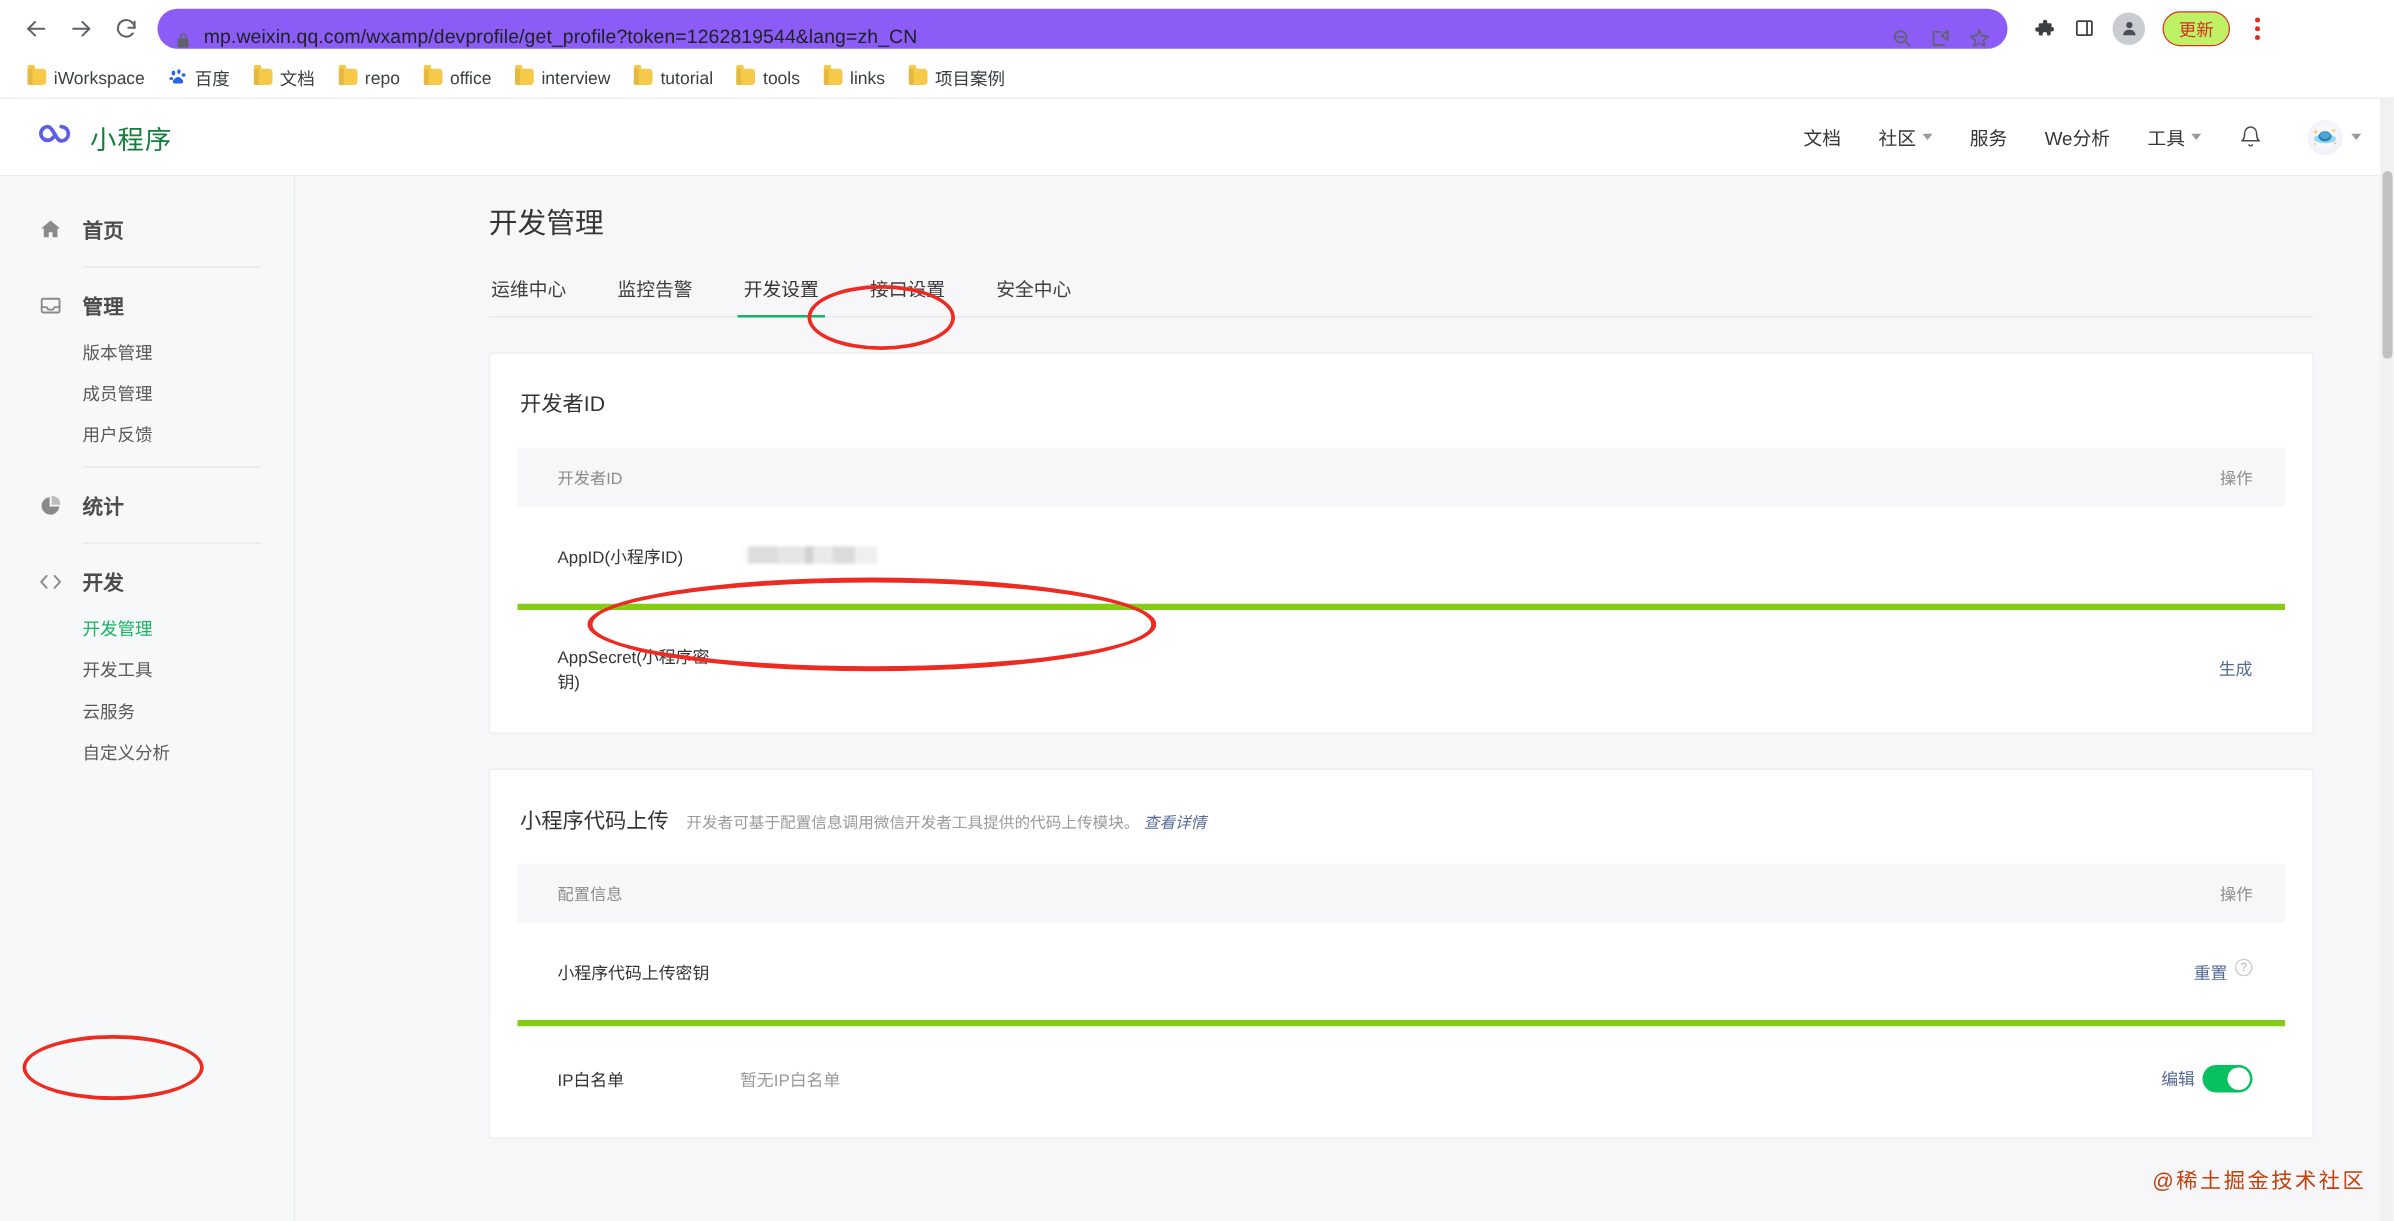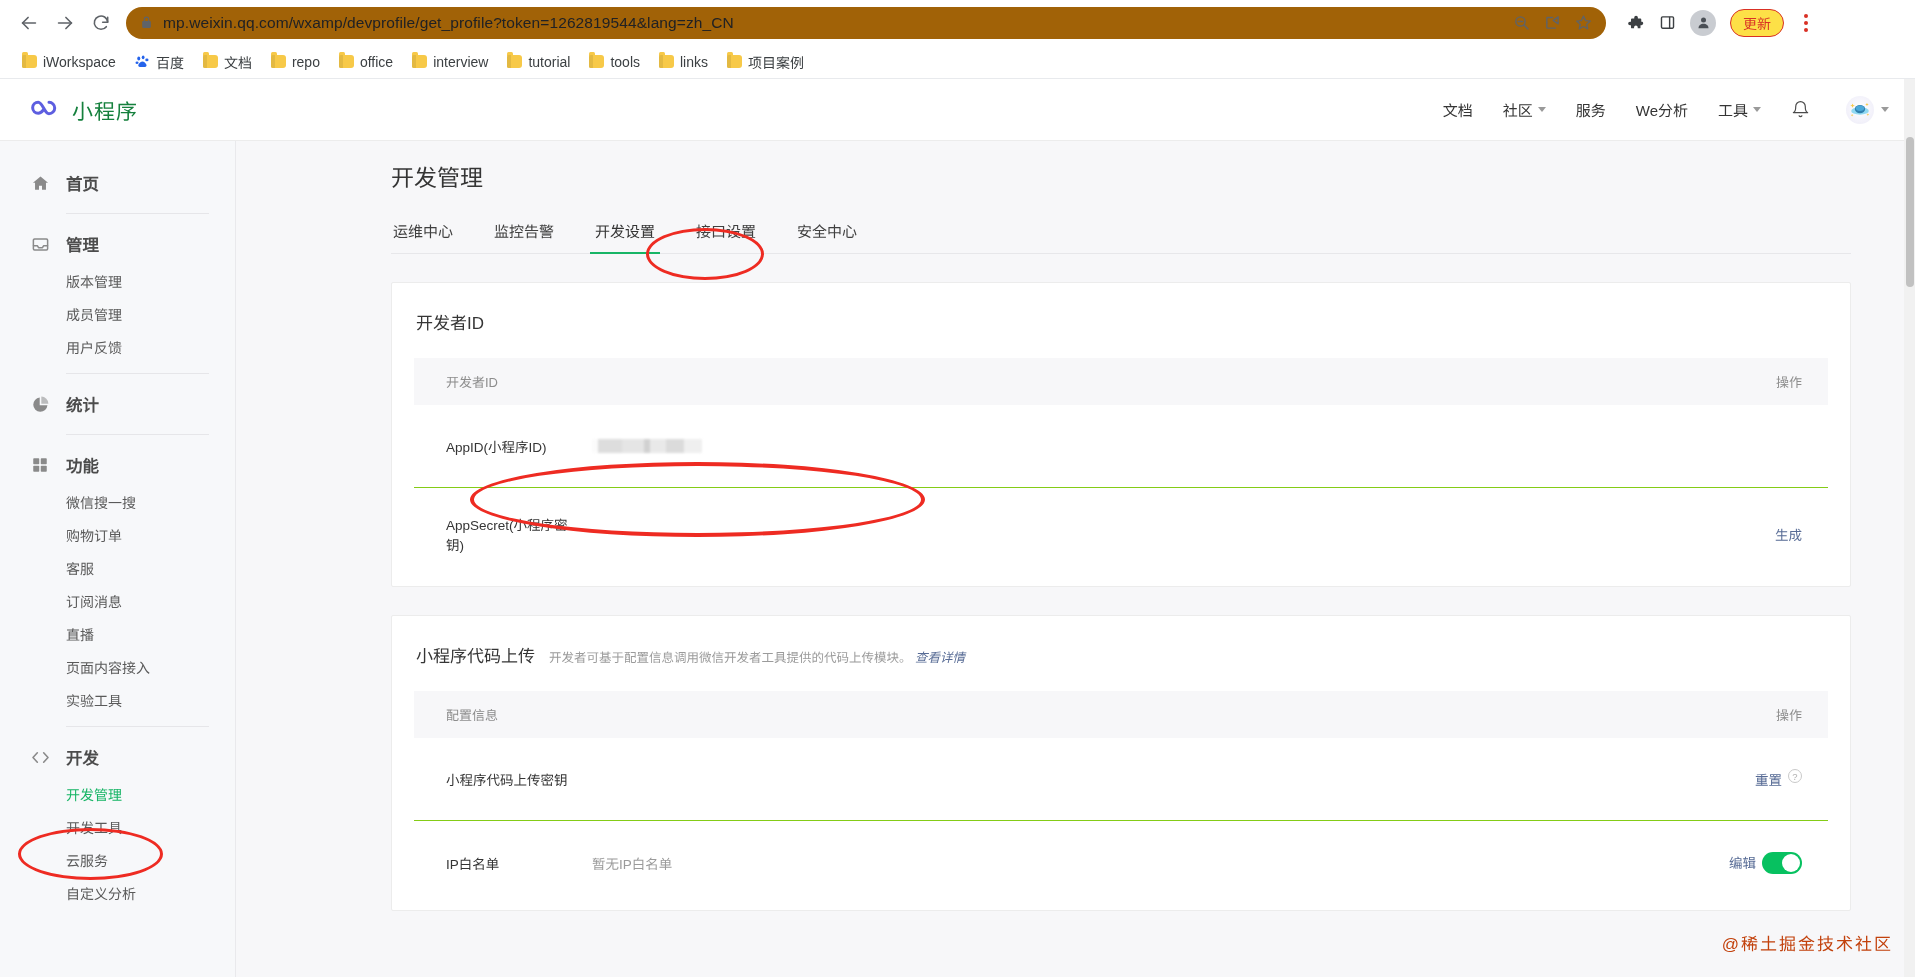--- a/index.html
+++ b/index.html
@@ -17,40 +17,40 @@
     display: flex; align-items: center; padding: 0 12px; gap: 2px;
     position: relative; z-index: 40;
   }
   .nav-btn {
     width: 34px; height: 34px; border-radius: 50%;
     display: flex; align-items: center; justify-content: center;
     color: #5f6368; flex: none; cursor: pointer;
   }
   .nav-btn svg { display: block; }
   .omnibox {
-    flex: 1; height: 32px; background: #a16207; border-radius: 16px;
-    display: flex; align-items: center; padding: 0 14px; gap: 10px;
+    flex: 1; height: 32px; background: #8b5cf6; border-radius: 16px;
+    display: flex; align-items: flex-end; padding: 0 14px; gap: 10px;
     margin: 0 8px 0 6px; min-width: 0; max-width: 1480px;
   }
   .omnibox .lock { color: #5f6368; flex: none; display: flex; }
   .omnibox .url {
     font-size: 15.5px; color: #202124; white-space: nowrap;
     overflow: hidden; text-overflow: ellipsis; letter-spacing: .1px;
   }
   .omni-actions { display: flex; align-items: center; gap: 14px; margin-left: auto; flex: none; }
   .omni-actions .oi { color: #5f6368; display: flex; cursor: pointer; }
   .toolbar-right { display: flex; align-items: center; gap: 14px; flex: none; padding-left: 10px; }
   .toolbar-right .ti { color: #3c4043; display: flex; cursor: pointer; }
   .avatar-btn {
     width: 26px; height: 26px; border-radius: 50%; background: #c9ccd1;
     display: flex; align-items: center; justify-content: center; color: #4a4f55; cursor: pointer;
   }
   .update-pill {
     border: 1px solid #d93025; border-radius: 14px; padding: 3px 12px;
-    color: #d93025; font-size: 14px; background: #fde047; cursor: pointer;
+    color: #d93025; font-size: 14px; background: #bef264; cursor: pointer;
     white-space: nowrap;
   }
   .kebab { display: flex; flex-direction: column; gap: 3px; padding: 4px 6px; cursor: pointer; }
   .kebab i { width: 4px; height: 4px; border-radius: 50%; background: #d93025; display: block; }
 
   
   .bookmarks {
     height: 34px; background: #ffffff; display: flex; align-items: center;
     padding: 0 14px; gap: 3px; border-bottom: 1px solid #e8eaed;
     position: relative; z-index: 40;
@@ -141,21 +141,21 @@
 
   .table { margin-top: 24px; }
   .t-head {
     background: #f7f7f9; display: flex; align-items: center;
     padding: 14px 26px 14px 32px; font-size: 13px; color: #8d8d8d;
   }
   .t-head .c-label { flex: 1; }
   .t-head .c-action { width: 86px; text-align: right; }
   .t-row {
     display: flex; align-items: center; padding: 26px 26px 26px 32px;
-    border-bottom: 1px solid #84cc16; min-height: 83px;
+    border-bottom: 5px solid #84cc16; min-height: 83px;
   }
   .t-row:last-child { border-bottom: none; }
   .t-row .c-name { width: 126px; font-size: 13.5px; color: #353535; flex: none; }
   .t-row .c-value { flex: 1; font-size: 13.5px; color: #9b9b9b; padding-left: 20px; display: flex; align-items: center; }
   .t-row .c-action { width: 100px; display: flex; align-items: flex-start; justify-content: flex-end; gap: 6px; }
   .link-btn { font-size: 13.5px; color: #576b95; cursor: pointer; white-space: nowrap; }
   .help-ico {
     width: 14px; height: 14px; border-radius: 50%; border: 1px solid #c9c9c9; color: #b0b0b0;
     font-size: 9.5px; display: flex; align-items: center; justify-content: center; cursor: pointer; flex: none;
   }
@@ -406,41 +406,20 @@
           <svg width="19" height="19" viewBox="0 0 24 24" fill="currentColor">
               <path d="M11 3.2A9 9 0 1 0 20.8 13H11z"></path>
               <path d="M13 2v9h9a9 9 0 0 0-9-9z" opacity=".55"></path>
             </svg>
         </span>
         <span class="nav-txt">统计</span>
       </div>
       <div class="nav-divider"></div>
     </div>
 
-    <div class="nav-group">
-      <div class="nav-top">
-        <span class="nav-ico">
-          <svg width="18" height="18" viewBox="0 0 24 24" fill="currentColor">
-              <rect x="3" y="3" width="8" height="8" rx="1"></rect>
-              <rect x="13" y="3" width="8" height="8" rx="1"></rect>
-              <rect x="3" y="13" width="8" height="8" rx="1"></rect>
-              <rect x="13" y="13" width="8" height="8" rx="1"></rect>
-            </svg>
-        </span>
-        <span class="nav-txt">功能</span>
-      </div>
-      <div class="nav-sub">微信搜一搜</div>
-      <div class="nav-sub">购物订单</div>
-      <div class="nav-sub">客服</div>
-      <div class="nav-sub">订阅消息</div>
-      <div class="nav-sub">直播</div>
-      <div class="nav-sub">页面内容接入</div>
-      <div class="nav-sub">实验工具</div>
-      <div class="nav-divider"></div>
-    </div>
 
     <div class="nav-group">
       <div class="nav-top">
         <span class="nav-ico">
           <svg width="19" height="19" viewBox="0 0 24 24" fill="none" stroke="currentColor" stroke-width="2" stroke-linecap="round" stroke-linejoin="round">
               <polyline points="8,6 2.5,12 8,18"></polyline>
               <polyline points="16,6 21.5,12 16,18"></polyline>
             </svg>
         </span>
         <span class="nav-txt">开发</span>

